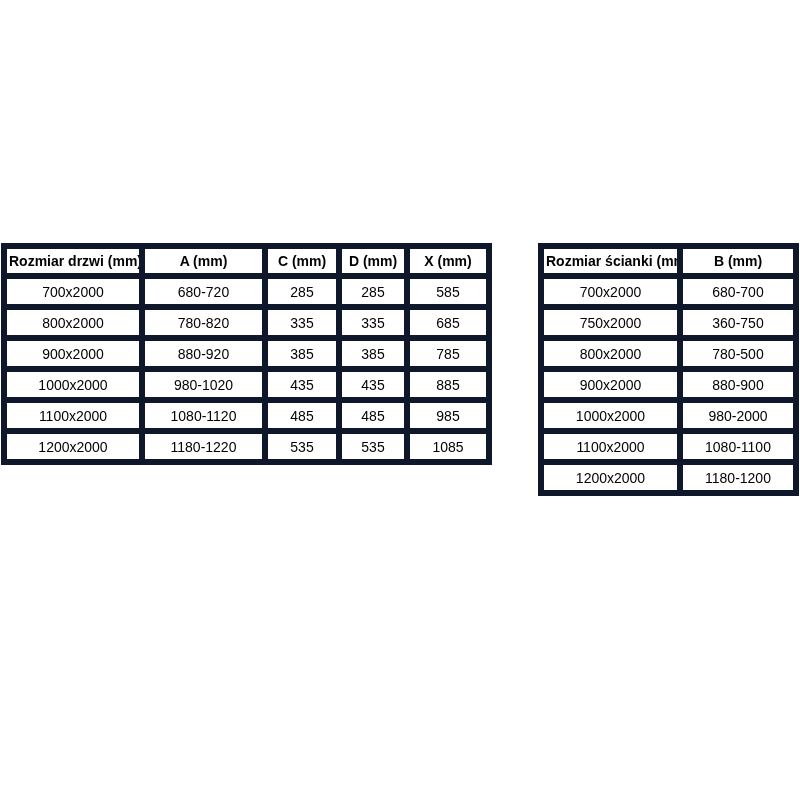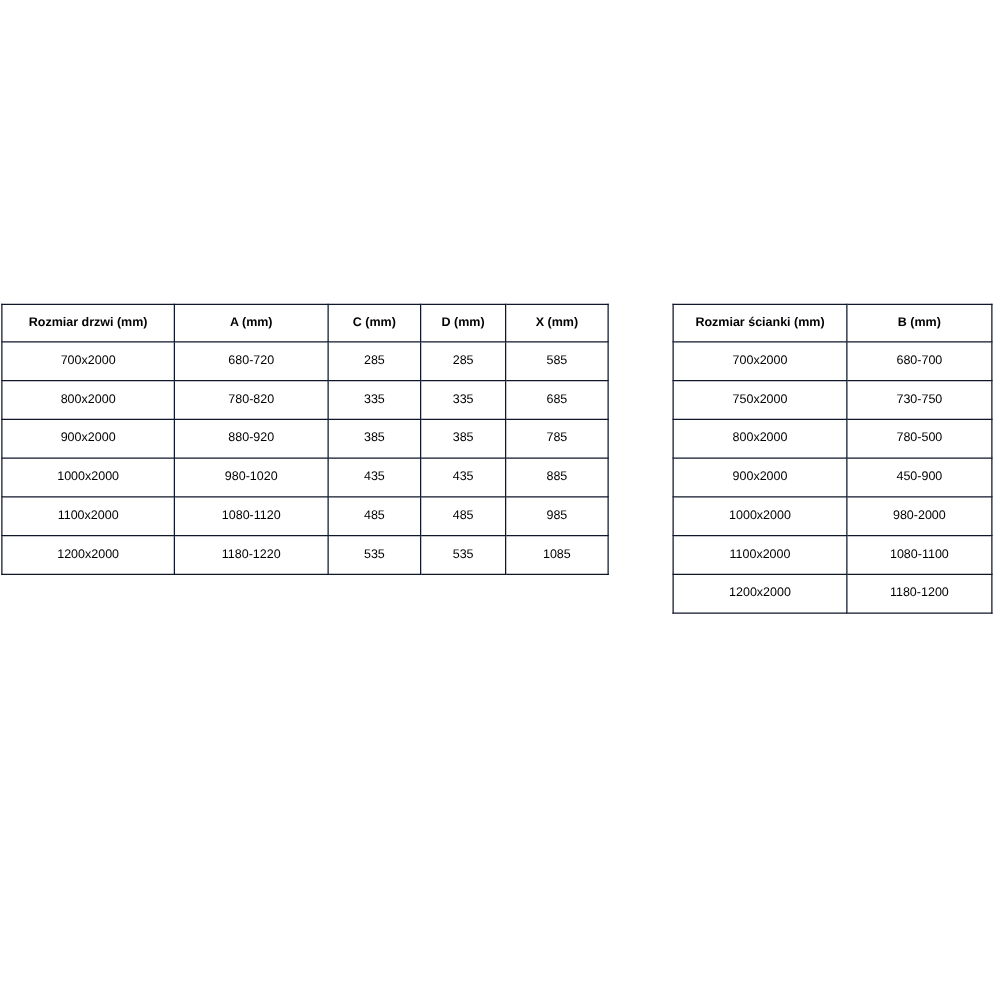--- a/index.html
+++ b/index.html
@@ -15,24 +15,24 @@
     width: 800px; height: 800px;
     background: #ffffff;
   }
   table.spec {
     position: absolute;
     border-collapse: collapse;
     table-layout: fixed;
     background: #ffffff;
   }
   table.spec th, table.spec td {
-    border: 1px solid #0f172a;
+    border: 6px solid #0f172a;
     text-align: center;
     vertical-align: middle;
-    font-size: 10px;
+    font-size: 14px;
     line-height: 1;
     padding: 0 2px;
     white-space: nowrap;
     overflow: hidden;
   }
   table.spec th {
     font-weight: bold;
     height: 30px;
   }
   table.spec td {
@@ -132,29 +132,29 @@
           <th>B (mm)</th>
         </tr>
     </thead>
     <tbody>
         <tr>
           <td>700x2000</td>
           <td>680-700</td>
         </tr>
         <tr>
           <td>750x2000</td>
-          <td>730-750</td>
+          <td>360-750</td>
         </tr>
         <tr>
           <td>800x2000</td>
           <td>780-500</td>
         </tr>
         <tr>
           <td>900x2000</td>
-          <td>450-900</td>
+          <td>880-900</td>
         </tr>
         <tr>
           <td>1000x2000</td>
           <td>980-2000</td>
         </tr>
         <tr>
           <td>1100x2000</td>
           <td>1080-1100</td>
         </tr>
         <tr>

